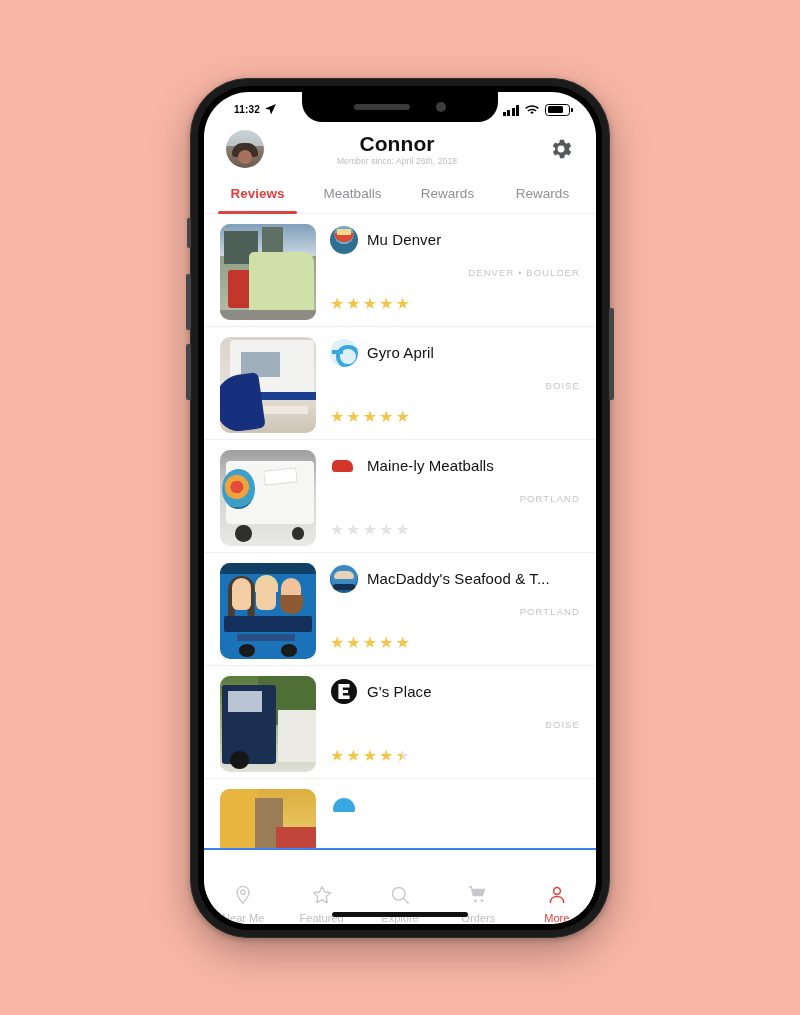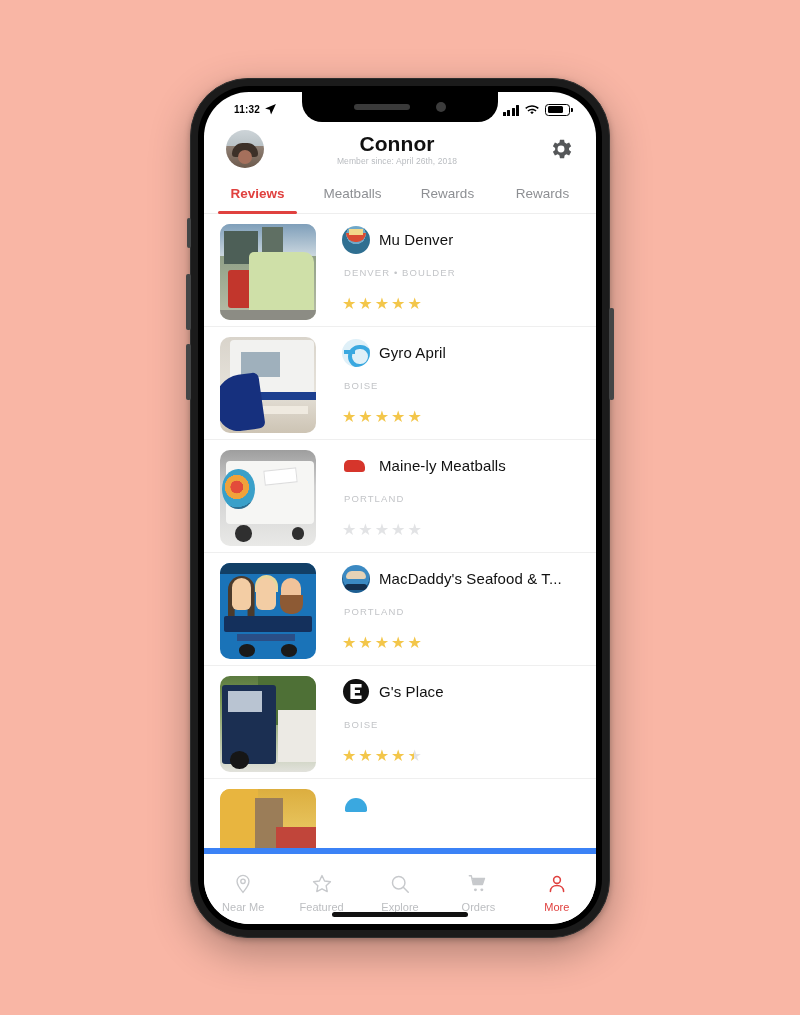--- a/index.html
+++ b/index.html
@@ -121,24 +121,25 @@
   }
   .tab.active { color: #e0413f; font-weight: bold; }
   .tab.active::after {
     content:""; position:absolute; left: 8%; right: 8%; bottom: -1px;
     height: 2.5px; background: #e0413f; border-radius: 2px;
   }
 
   
   .list { flex: 1; overflow: hidden; position: relative; }
   .row {
-    display: flex; gap: 26px;
+    display: flex; gap: 14px;
     padding: 10px 16px 0 16px;
     border-bottom: 1px solid #efefef;
     height: 113px;
+    text-align: right;
   }
   .thumb {
     width: 96px; height: 96px; flex: 0 0 96px;
     border-radius: 10px; overflow: hidden;
     background: #d8d8d8; position: relative;
   }
   .thumb > i { position: absolute; display: block; }
 
   
   .t1 { background: linear-gradient(#9fb7c9 0%, #b6c6d2 30%, #8f9f86 31%, #b9bfa8 100%); }
@@ -230,22 +231,22 @@
   .star { color: #f3c64a; }
   .star.empty { color: #e2e3e5; }
   .star.half {
     background: linear-gradient(90deg, #f3c64a 0 50%, #e2e3e5 50% 100%);
     -webkit-background-clip: text; background-clip: text; color: transparent;
   }
 
   
   .tabbar {
     flex: 0 0 76px; height: 76px;
-    border-top: 6px solid #3b82f6;
-    display: flex; align-items: center; padding-top: 9px;
+    border-top: 2px solid #3b82f6;
+    display: flex; align-items: flex-end; padding-top: 9px;
     background: #fff; position: relative; z-index: 20;
   }
   .nav { flex: 1; display: flex; flex-direction: column; align-items: center; gap: 6px; cursor: pointer; }
   .nav svg { width: 22px; height: 22px; display: block; }
   .nav span { font-size: 11px; color: #bcbec1; }
   .nav.active span { color: #e0413f; }
   .home-ind {
     position: absolute; bottom: 7px; left: 50%; transform: translateX(-50%);
     width: 136px; height: 5px; background: #111; border-radius: 3px; z-index: 25;
   }

